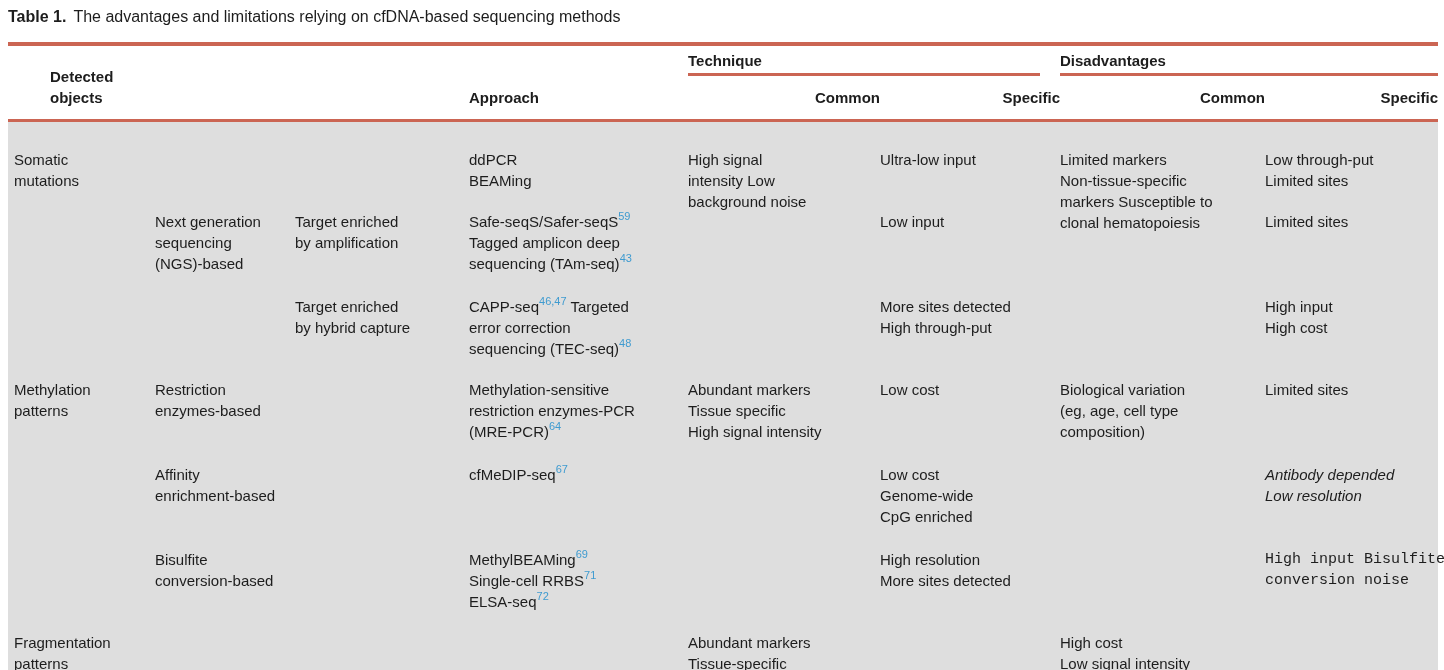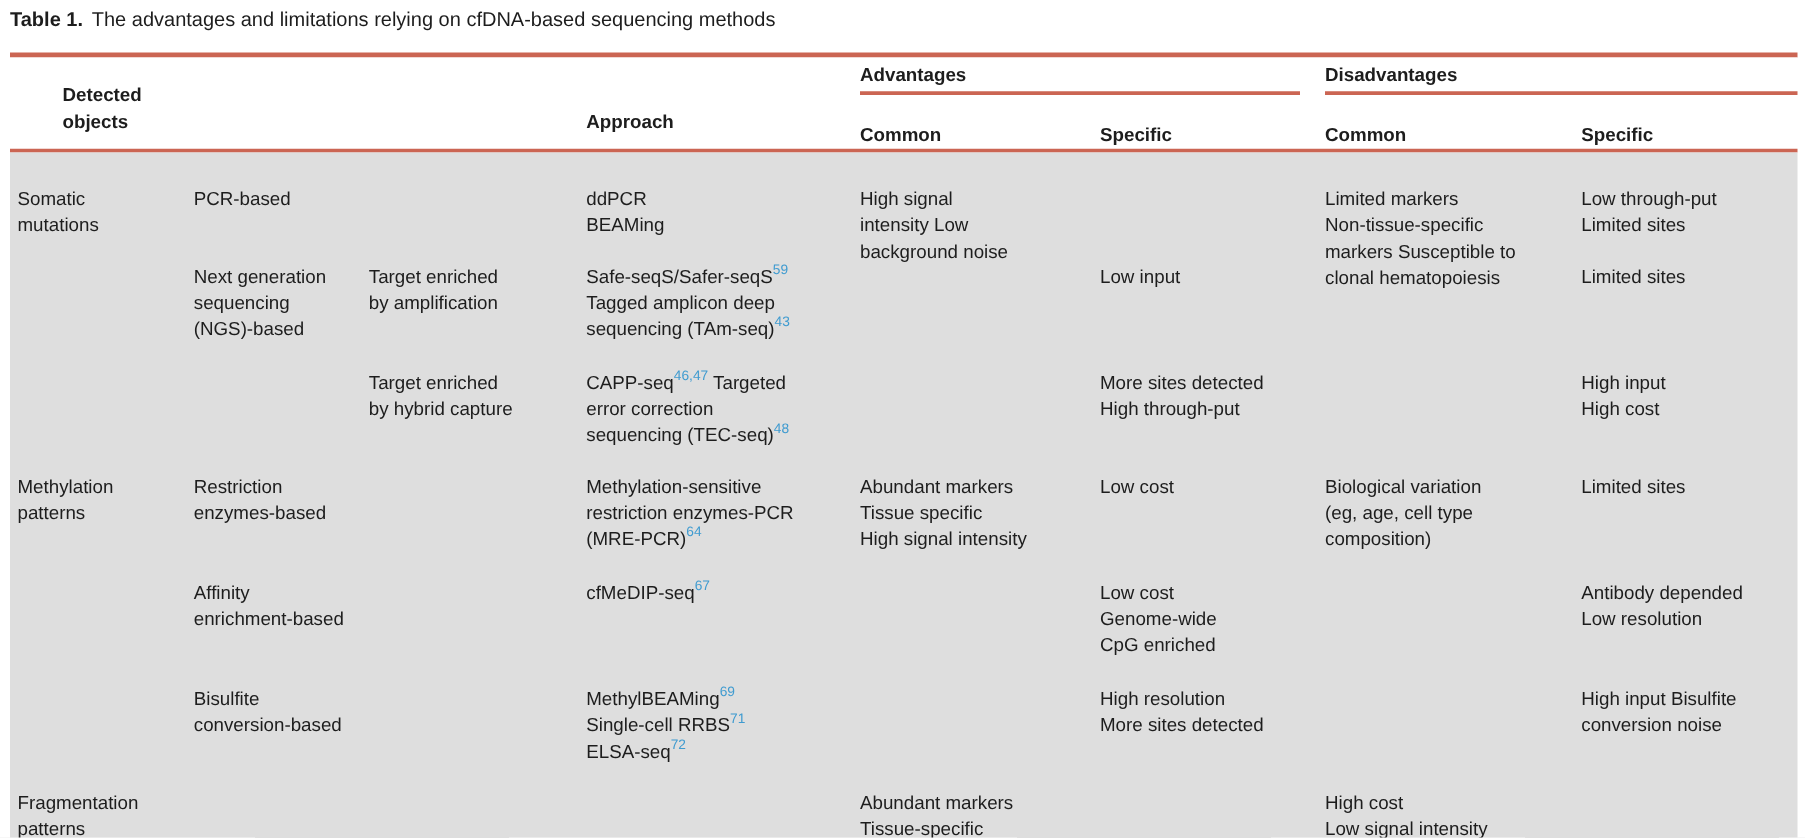--- a/index.html
+++ b/index.html
@@ -26,21 +26,21 @@
   }
   .header-grid{grid-template-rows:30px 43px;background:#ffffff;}
   .hcell{font-weight:700;font-size:15px;line-height:21px;white-space:nowrap;}
   .h-main{grid-row:1 / 3;align-self:end;padding-bottom:11px;}
   .h-detected{grid-column:1;margin-left:36px;}
   .h-technique{grid-column:2 / 4;}
   .h-approach{grid-column:4;}
   .spanner{grid-row:1;align-self:stretch;padding-top:4px;border-bottom:3px solid var(--rule);}
   .spanner-adv{grid-column:5 / 7;margin-right:20px;}
   .spanner-dis{grid-column:7 / 9;}
-  .h2{grid-row:2;align-self:end;}
+  .h2{grid-row:2;align-self:end;padding-bottom:11px;text-align:right;}
   .h2-c1{grid-column:5;}
   .h2-c2{grid-column:6;}
   .h2-c3{grid-column:7;}
   .h2-c4{grid-column:8;}
   .body-grid{
     grid-template-rows:62px 85px 83px 85px 85px 83px 47px;
     padding-top:27px;
     background:var(--body-bg);
     font-size:15px;
     line-height:21px;
@@ -66,36 +66,36 @@
   <div class="tablewrap">
     <div class="rule rule-top"></div>
 
     <div class="header-grid">
       <div class="hcell h-main h-detected">
         <div>Detected</div>
         <div>objects</div>
       </div>
       <div class="hcell h-main h-approach">Approach</div>
 
-      <div class="hcell spanner spanner-adv">Advantages</div>
+      <div class="hcell spanner spanner-adv">Technique</div>
       <div class="hcell spanner spanner-dis">Disadvantages</div>
 
       <div class="hcell h2 h2-c1">Common</div>
       <div class="hcell h2 h2-c2">Specific</div>
       <div class="hcell h2 h2-c3">Common</div>
       <div class="hcell h2 h2-c4">Specific</div>
     </div>
 
     <div class="rule rule-mid"></div>
 
     <div class="body-grid" id="tbody">
         <div class="cell" style="grid-area: 1 / 1;">Somatic<br>mutations</div>
-        <div class="cell" style="grid-area: 1 / 2;">PCR-based</div>
         <div class="cell" style="grid-area: 1 / 4;">ddPCR<br>BEAMing</div>
         <div class="cell" style="grid-area: 1 / 5;">High signal<br>intensity Low<br>background noise</div>
+        <div class="cell" style="grid-area: 1 / 6;">Ultra-low input</div>
         <div class="cell" style="grid-area: 1 / 7 / span 2;">Limited markers<br>Non-tissue-specific<br>markers Susceptible to<br>clonal hematopoiesis</div>
         <div class="cell" style="grid-area: 1 / 8;">Low through-put<br>Limited sites</div>
         <div class="cell" style="grid-area: 2 / 2;">Next generation<br>sequencing<br>(NGS)-based</div>
         <div class="cell" style="grid-area: 2 / 3;">Target enriched<br>by amplification</div>
         <div class="cell" style="grid-area: 2 / 4;">Safe-seqS/Safer-seqS<sup>59</sup><br>Tagged amplicon deep<br>sequencing (TAm-seq)<sup>43</sup></div>
         <div class="cell" style="grid-area: 2 / 6;">Low input</div>
         <div class="cell" style="grid-area: 2 / 8;">Limited sites</div>
         <div class="cell" style="grid-area: 3 / 3;">Target enriched<br>by hybrid capture</div>
         <div class="cell" style="grid-area: 3 / 4;">CAPP-seq<sup>46,47</sup> Targeted<br>error correction<br>sequencing (TEC-seq)<sup>48</sup></div>
         <div class="cell" style="grid-area: 3 / 6;">More sites detected<br>High through-put</div>
@@ -103,25 +103,25 @@
         <div class="cell" style="grid-area: 4 / 1;">Methylation<br>patterns</div>
         <div class="cell" style="grid-area: 4 / 2;">Restriction<br>enzymes-based</div>
         <div class="cell" style="grid-area: 4 / 4;">Methylation-sensitive<br>restriction enzymes-PCR<br>(MRE-PCR)<sup>64</sup></div>
         <div class="cell" style="grid-area: 4 / 5;">Abundant markers<br>Tissue specific<br>High signal intensity</div>
         <div class="cell" style="grid-area: 4 / 6;">Low cost</div>
         <div class="cell" style="grid-area: 4 / 7;">Biological variation<br>(eg, age, cell type<br>composition)</div>
         <div class="cell" style="grid-area: 4 / 8;">Limited sites</div>
         <div class="cell" style="grid-area: 5 / 2;">Affinity<br>enrichment-based</div>
         <div class="cell" style="grid-area: 5 / 4;">cfMeDIP-seq<sup>67</sup></div>
         <div class="cell" style="grid-area: 5 / 6;">Low cost<br>Genome-wide<br>CpG enriched</div>
-        <div class="cell" style="grid-area: 5 / 8;">Antibody depended<br>Low resolution</div>
+        <div class="cell" style="grid-area: 5 / 8; font-style: italic;">Antibody depended<br>Low resolution</div>
         <div class="cell" style="grid-area: 6 / 2;">Bisulfite<br>conversion-based</div>
         <div class="cell" style="grid-area: 6 / 4;">MethylBEAMing<sup>69</sup><br>Single-cell RRBS<sup>71</sup><br>ELSA-seq<sup>72</sup></div>
         <div class="cell" style="grid-area: 6 / 6;">High resolution<br>More sites detected</div>
-        <div class="cell" style="grid-area: 6 / 8;">High input Bisulfite<br>conversion noise</div>
+        <div class="cell" style="grid-area: 6 / 8; font-family: Liberation Mono, monospace;">High input Bisulfite<br>conversion noise</div>
         <div class="cell" style="grid-area: 7 / 1;">Fragmentation<br>patterns</div>
         <div class="cell" style="grid-area: 7 / 5;">Abundant markers<br>Tissue-specific</div>
         <div class="cell" style="grid-area: 7 / 7;">High cost<br>Low signal intensity</div>
       </div>
 
     <div class="rule rule-bottom"></div>
   </div>
 </div>
 
 </body></html>

